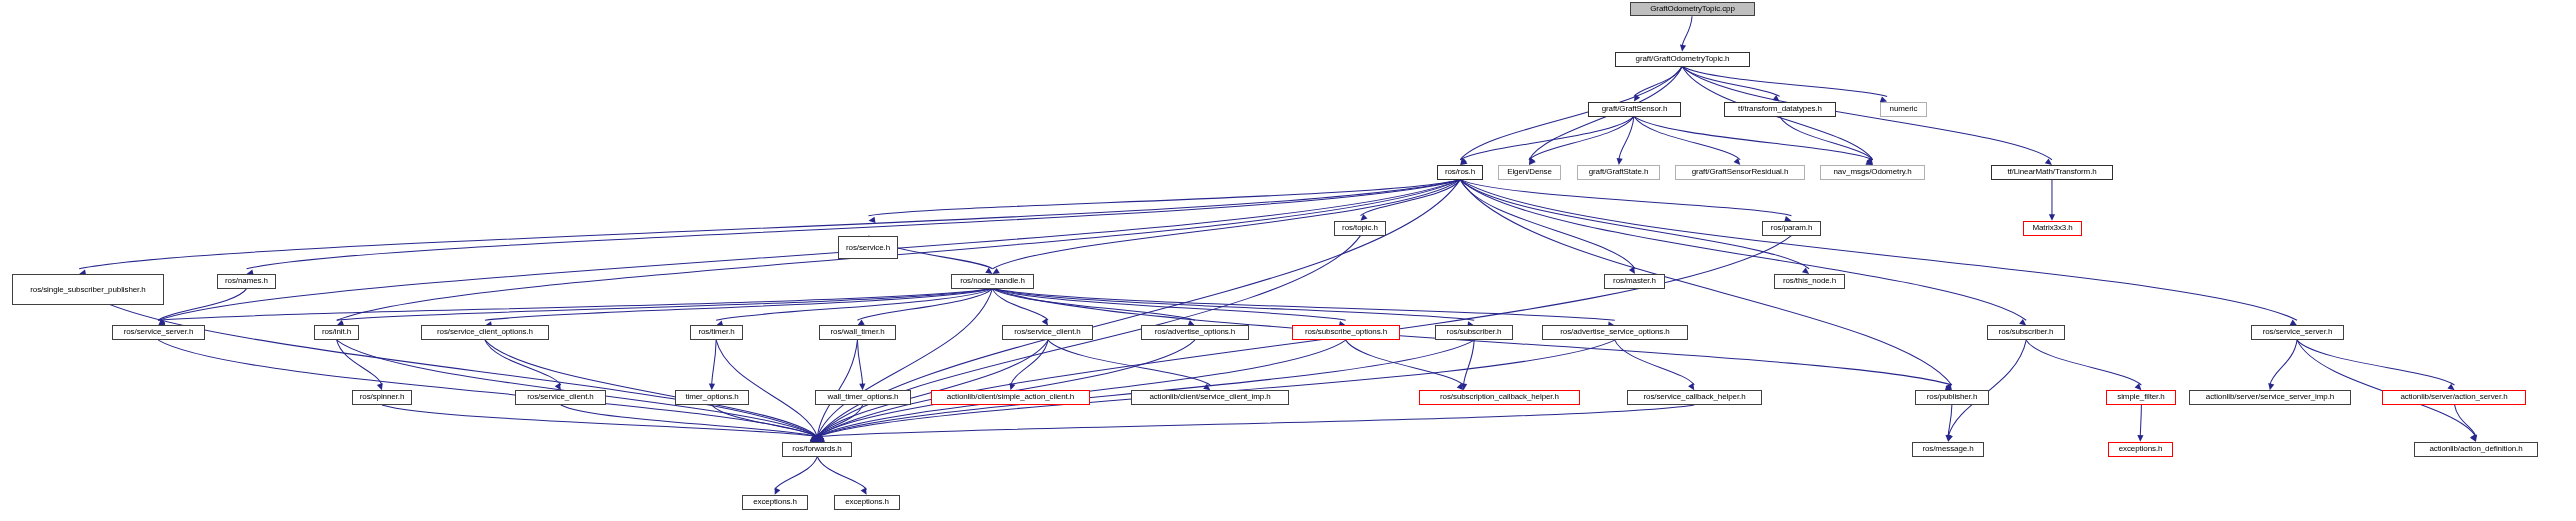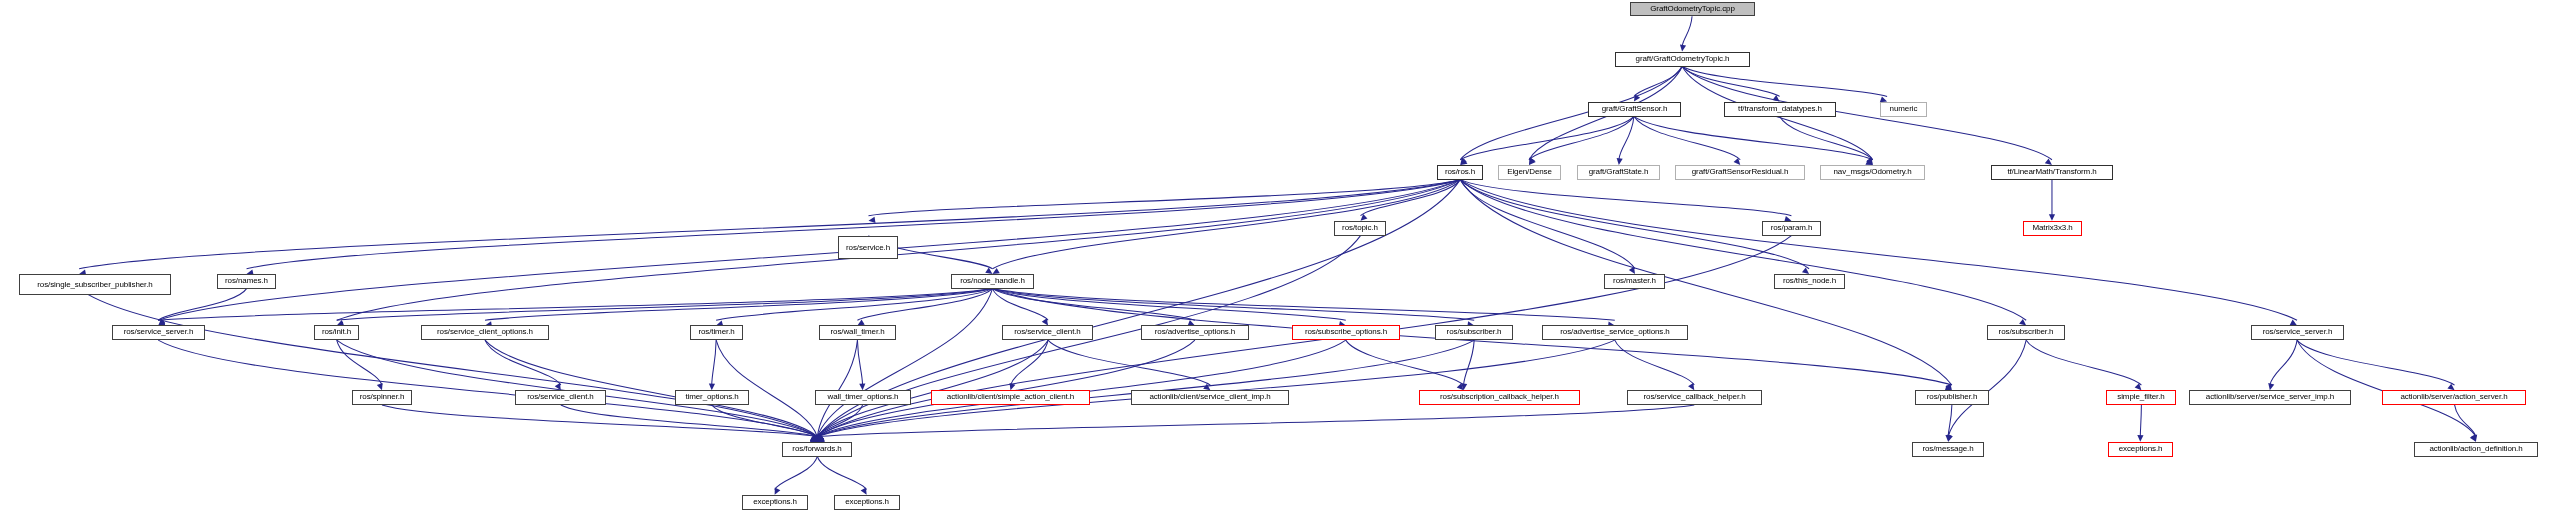--- a/index.html
+++ b/index.html
@@ -239,21 +239,21 @@
       <div class="node-box kind-thick" style="left: 1437px; top: 165px; width: 46px; height: 14.7px;">ros/ros.h</div>
       <div class="node-box kind-faint" style="left: 1498px; top: 165px; width: 63px; height: 14.7px;">Eigen/Dense</div>
       <div class="node-box kind-faint" style="left: 1577px; top: 165px; width: 83px; height: 14.7px;">graft/GraftState.h</div>
       <div class="node-box kind-faint" style="left: 1675px; top: 165px; width: 130px; height: 14.7px;">graft/GraftSensorResidual.h</div>
       <div class="node-box kind-faint" style="left: 1820px; top: 165px; width: 105px; height: 14.7px;">nav_msgs/Odometry.h</div>
       <div class="node-box kind-thick" style="left: 1991px; top: 165px; width: 122px; height: 14.7px;">tf/LinearMath/Transform.h</div>
       <div class="node-box kind-red" style="left: 2023px; top: 221px; width: 59px; height: 14.7px;">Matrix3x3.h</div>
       <div class="node-box kind-solid" style="left: 838px; top: 236px; width: 60px; height: 23px;">ros/service.h</div>
       <div class="node-box kind-solid" style="left: 1334px; top: 221px; width: 52px; height: 14.7px;">ros/topic.h</div>
       <div class="node-box kind-solid" style="left: 1762px; top: 221px; width: 59px; height: 14.7px;">ros/param.h</div>
-      <div class="node-box kind-solid" style="left: 19px; top: 274px; width: 152px; height: 21px;">ros/single_subscriber_publisher.h</div>
+      <div class="node-box kind-solid" style="left: 12px; top: 274px; width: 152px; height: 31px;">ros/single_subscriber_publisher.h</div>
       <div class="node-box kind-solid" style="left: 217px; top: 274px; width: 59px; height: 14.7px;">ros/names.h</div>
       <div class="node-box kind-solid" style="left: 951px; top: 274px; width: 83px; height: 14.7px;">ros/node_handle.h</div>
       <div class="node-box kind-solid" style="left: 1604px; top: 274px; width: 61px; height: 14.7px;">ros/master.h</div>
       <div class="node-box kind-solid" style="left: 1774px; top: 274px; width: 71px; height: 14.7px;">ros/this_node.h</div>
       <div class="node-box kind-solid" style="left: 112px; top: 325px; width: 93px; height: 14.7px;">ros/service_server.h</div>
       <div class="node-box kind-solid" style="left: 314px; top: 325px; width: 45px; height: 14.7px;">ros/init.h</div>
       <div class="node-box kind-solid" style="left: 421px; top: 325px; width: 128px; height: 14.7px;">ros/service_client_options.h</div>
       <div class="node-box kind-solid" style="left: 690px; top: 325px; width: 53px; height: 14.7px;">ros/timer.h</div>
       <div class="node-box kind-solid" style="left: 819px; top: 325px; width: 77px; height: 14.7px;">ros/wall_timer.h</div>
       <div class="node-box kind-solid" style="left: 1002px; top: 325px; width: 91px; height: 14.7px;">ros/service_client.h</div>

